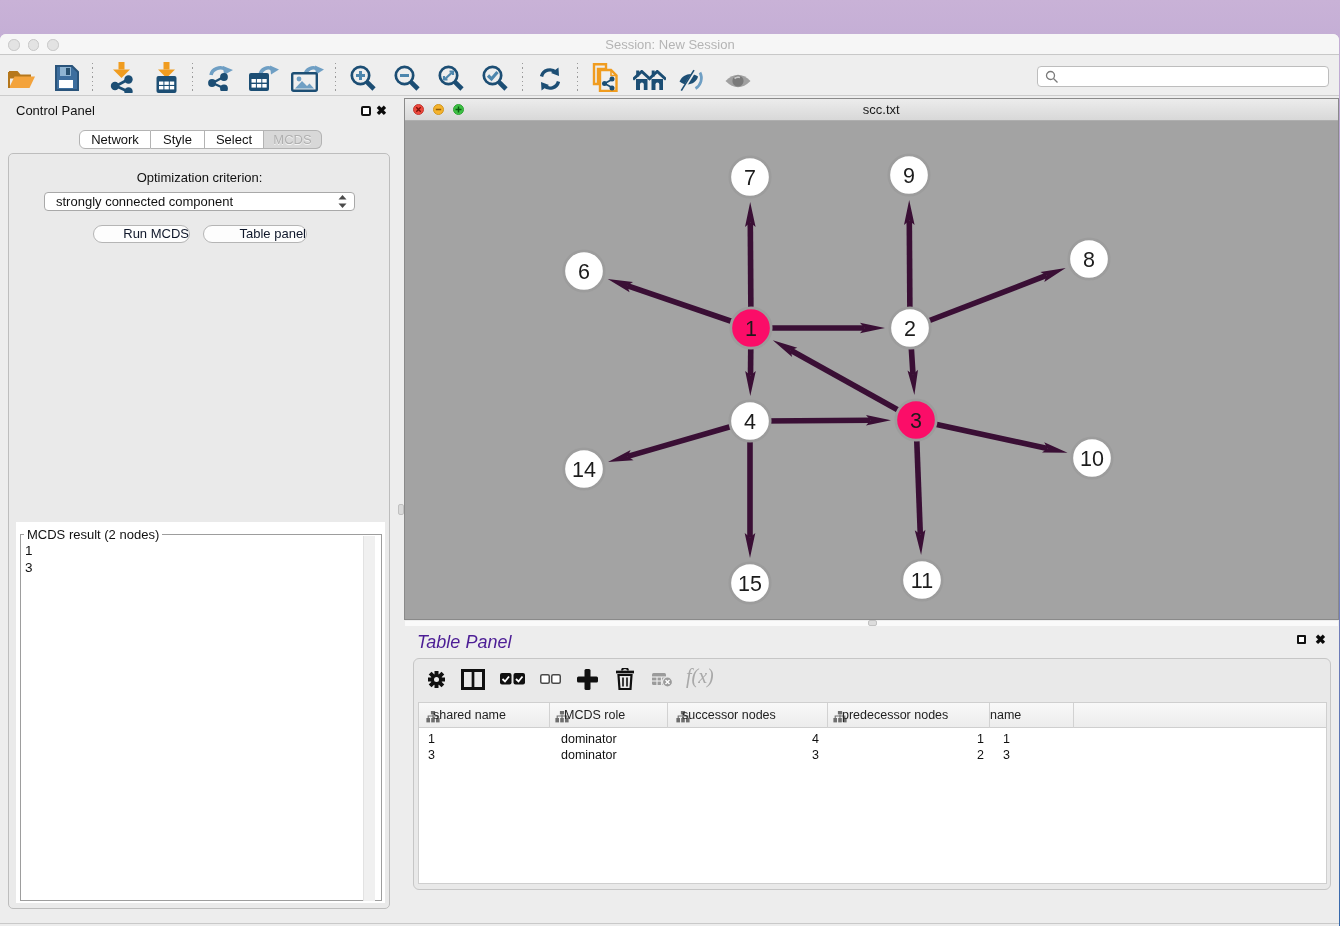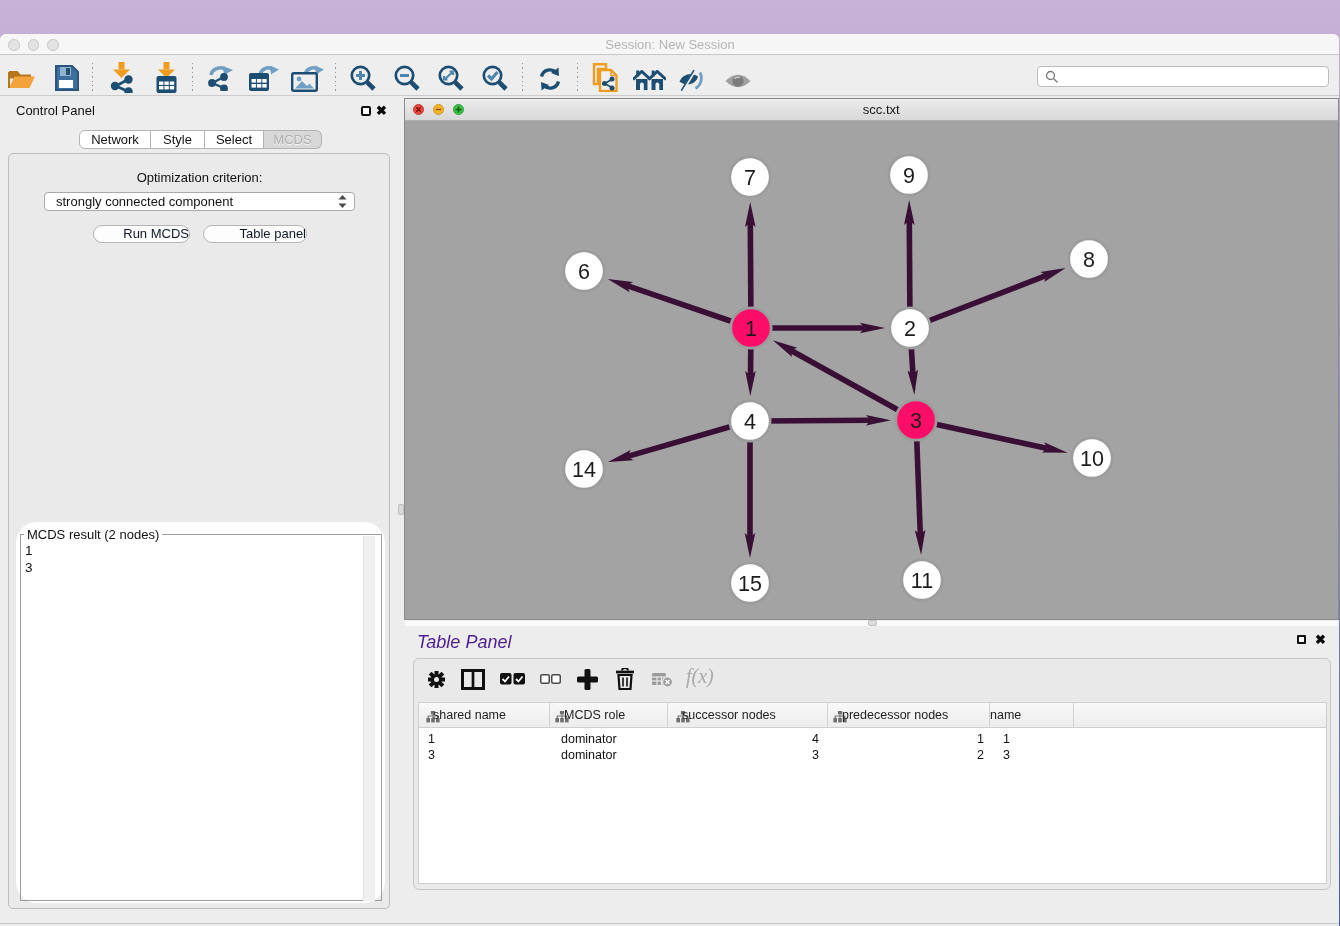--- a/index.html
+++ b/index.html
@@ -20,21 +20,21 @@
 #cp-float { position:absolute; left:361px; top:72px; width:10px; height:10px; border:2px solid #111; border-radius:2px; background:#fff; }
 #cp-box { position:absolute; left:8px; top:119px; width:382px; height:756px; border:1px solid #bdbdbd; border-radius:5px; background:#eaeaea; }
 #tabs { position:absolute; left:79px; top:96px; height:20px; display:flex; z-index:5; }
 .tab { height:19px; background:#fff; border:1px solid #b3b3b3; border-left:none; font-size:13px; color:#111; text-align:center; line-height:18px; }
 .tab.first { border-left:1px solid #b3b3b3; border-radius:6px 0 0 6px; }
 .tab.last { border-radius:0 6px 6px 0; }
 .tab.dis { background:#d8d8d8; color:#b0b0b0; text-shadow:0 1px 0 #f4f4f4; }
 #optlabel { position:absolute; left:11px; top:136px; width:377px; text-align:center; font-size:13px; color:#111; }
 #sel { position:absolute; left:44px; top:158px; width:311px; height:19px; background:#fff; border:1px solid #a9a9a9; border-radius:4px; font-size:13px; color:#111; line-height:17px; padding-left:11px; }
 .btn { position:absolute; top:191px; height:18px; background:#fdfdfd; border:1px solid #b5b5b5; border-radius:9px; font-size:13px; color:#0f172a; text-align:right; line-height:16px; }
-#results { position:absolute; left:16px; top:488px; width:369px; height:381px; background:#fff;border-radius:21px; }
+#results { position:absolute; left:16px; top:488px; width:369px; height:381px; background:#fff; }
 #fieldset { position:absolute; left:4px; top:12px; width:362px; height:367px; border:1px solid #9d9d9d; }
 #legend { position:absolute; left:3px; top:-8px; background:#fff; padding:0 3px; font-size:13px; color:#111; }
 #fsscroll { position:absolute; right:6px; top:1px; width:12px; height:365px; background:#f0f0f0; border-left:1px solid #e2e2e2; }
 #fslines { position:absolute; left:4px; top:8px; font-size:13.5px; color:#111; line-height:16.5px; }
 
 #vgrip { position:absolute; left:398px; top:470px; width:6px; height:11px; background:#d9d9d9; border:1px solid #c0c0c0; border-radius:2px; }
 
 #netwin { position:absolute; left:404px; top:64px; width:934.5px; height:522px; border:1px solid #8a8a8a; background:#a3a3a3; }
 #nettb { position:absolute; left:0; top:0; width:100%; height:22px; background:linear-gradient(#ececec,#d8d8d8); border-bottom:1px solid #aeaeae; }
 #nettb .title { position:absolute; top:3px; left:0; width:100%; text-align:center; font-size:13px; color:#1a1a1a; }

